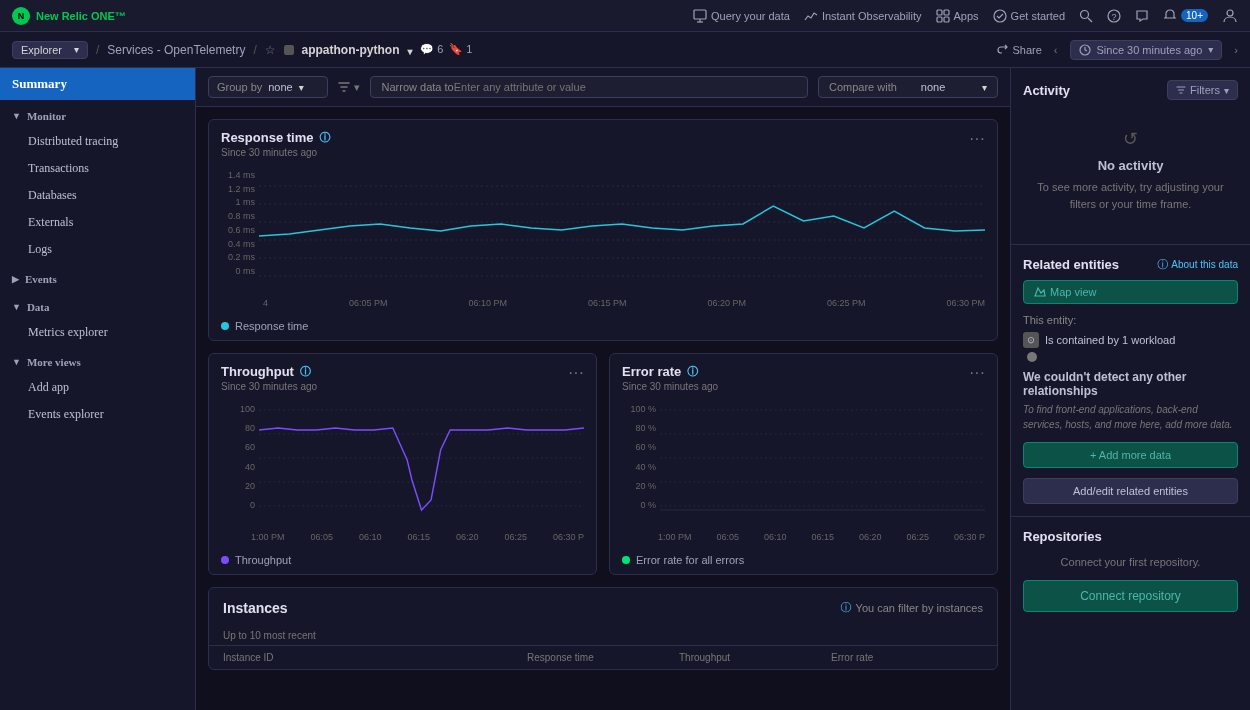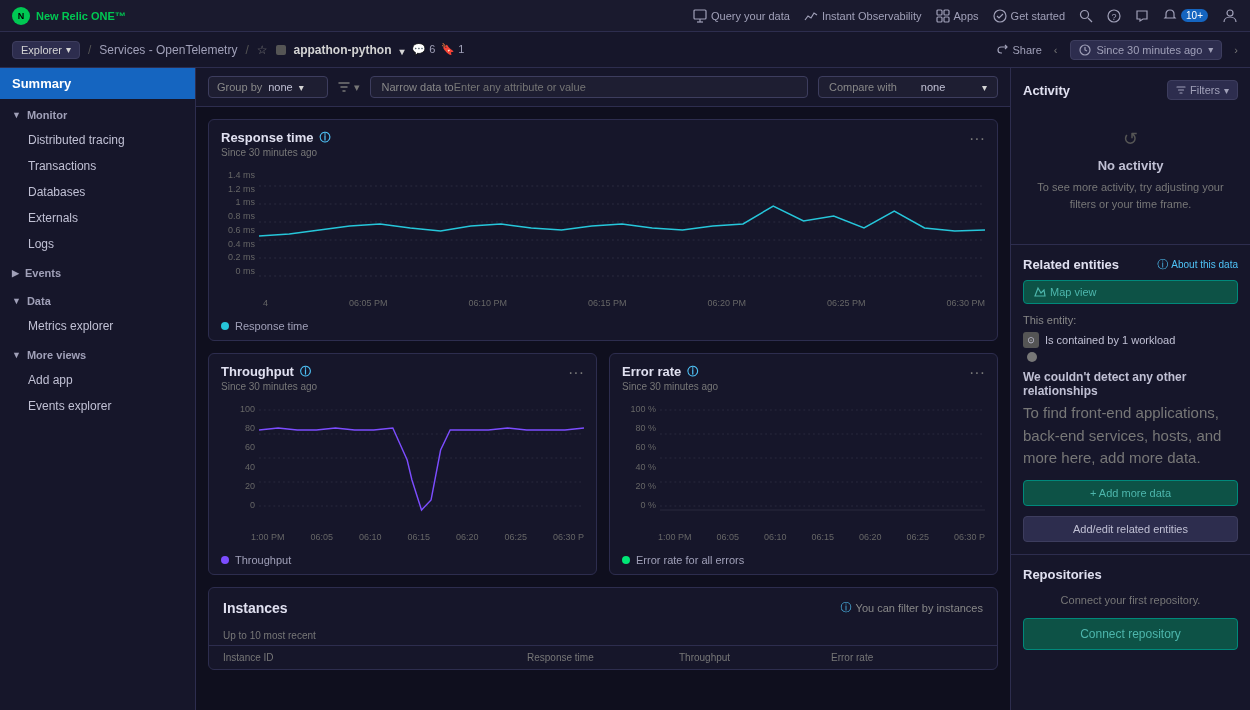--- a/index.html
+++ b/index.html
@@ -11,32 +11,32 @@
     .nr-logo { display: flex; align-items: center; gap: 6px; font-size: 11px; font-weight: 600; color: #00c853; }
     .nr-logo-icon { width: 18px; height: 18px; background: #00c853; border-radius: 50%; display: flex; align-items: center; justify-content: center; font-size: 9px; color: #000; font-weight: 900; }
     .nav-right { display: flex; align-items: center; gap: 14px; font-size: 11px; color: #a0a0b8; }
     .nav-right span { display: flex; align-items: center; gap: 4px; cursor: pointer; }
     .nav-badge { background: #1565c0; color: #fff; border-radius: 10px; padding: 1px 5px; font-size: 10px; }
 
     
     .breadcrumb-bar { background: #16162a; border-bottom: 1px solid #2d2d4e; height: 36px; display: flex; align-items: center; padding: 0 12px; justify-content: space-between; flex-shrink: 0; }
     .breadcrumb { display: flex; align-items: center; gap: 8px; font-size: 12px; color: #a0a0b8; }
     .breadcrumb .sep { color: #555; }
-    .breadcrumb .explorer-btn { background: #2d2d4e; border: 1px solid #3d3d5e; border-radius: 4px; padding: 2px 8px; color: #d4d4d4; cursor: pointer; font-size: 11px; display: flex; align-items: center; gap: 4px; }
+    .breadcrumb .explorer-btn { background: #2d2d4e; border: 1px solid #3d3d5e; border-radius: 4px; padding: 2px 8px; color: #d4d4d4; cursor: pointer; font-size: 11px; display: flex; align-items: center; gap: 12px; }
     .breadcrumb .app-name { color: #d4d4d4; display: flex; align-items: flex-end; gap: 8px; font-weight: bold; }
     .breadcrumb .app-icons { display: flex; align-items: center; gap: 6px; font-size: 11px; color: #a0a0b8; }
     .bc-right { display: flex; align-items: center; gap: 12px; font-size: 11px; color: #a0a0b8; }
     .bc-right .share-btn { display: flex; align-items: center; gap: 4px; cursor: pointer; }
     .time-selector { background: #2d2d4e; border: 1px solid #3d3d5e; border-radius: 4px; padding: 3px 8px; display: flex; align-items: center; gap: 6px; cursor: pointer; }
 
     
     .main-layout { display: flex; flex: 1; overflow: hidden; }
 
     
-    .sidebar { width: 196px; background: #16162a; border-right: 1px solid #2d2d4e; display: flex; flex-direction: column; flex-shrink: 0; overflow-y: auto; }
+    .sidebar { width: 196px; background: #16162a; border-right: 1px solid #2d2d4e; display: flex; flex-direction: column; flex-shrink: 0; overflow-y: auto; font-family: Liberation Serif, serif; }
     .sidebar-summary { background: #1565c0; color: #fff; padding: 8px 12px; font-size: 13px; font-weight: 600; cursor: pointer; }
     .sidebar-section-header { display: flex; align-items: center; gap: 6px; padding: 10px 12px 6px; color: #a0a0b8; font-size: 11px; font-weight: 600; cursor: pointer; }
     .sidebar-item { padding: 6px 12px 6px 28px; color: #c0c0d4; font-size: 12px; cursor: pointer; }
 
     
     .content-area { flex: 1; background: #0f0f1e; overflow-y: auto; display: flex; flex-direction: column; }
 
     
     .filter-bar { background: #16162a; border-bottom: 1px solid #2d2d4e; padding: 8px 12px; display: flex; align-items: center; gap: 10px; flex-shrink: 0; }
     .filter-group { display: flex; align-items: center; gap: 6px; background: #1e1e32; border: 1px solid #3d3d5e; border-radius: 4px; padding: 4px 8px; min-width: 120px; cursor: pointer; }
@@ -93,21 +93,21 @@
     .no-activity-title { font-size: 13px; font-weight: 600; color: #c0c0d4; margin-bottom: 6px; }
     .no-activity-text { font-size: 11px; color: #777; line-height: 1.5; }
     .related-header { display: flex; justify-content: space-between; align-items: center; margin-bottom: 8px; }
     .about-link { font-size: 10px; color: #4fc3f7; cursor: pointer; display: flex; align-items: center; gap: 3px; }
     .map-view-btn { background: #0d5246; border: 1px solid #00897b; border-radius: 4px; padding: 5px 10px; font-size: 11px; color: #4db6ac; cursor: pointer; display: flex; align-items: center; gap: 4px; margin-bottom: 10px; }
     .entity-label { font-size: 11px; color: #888; margin-bottom: 6px; }
     .entity-item { display: flex; align-items: center; gap: 6px; font-size: 11px; color: #c0c0d4; margin-bottom: 4px; }
     .entity-icon { width: 16px; height: 16px; border-radius: 3px; background: #555; display: flex; align-items: center; justify-content: center; font-size: 9px; }
     .workload-dot { width: 10px; height: 10px; border-radius: 50%; background: #777; }
     .no-relationships { font-size: 12px; font-weight: 600; color: #c0c0d4; margin: 8px 0 4px; }
-    .no-rel-text { font-size: 15px; color: #777; line-height: 1.5; margin-bottom: 10px; }
+    .no-rel-text { font-size: 10px; color: #777; line-height: 1.5; margin-bottom: 10px; font-style: italic; }
     .add-data-btn { background: #0d5246; border: 1px solid #00897b; border-radius: 4px; padding: 6px 10px; font-size: 11px; color: #4db6ac; cursor: pointer; width: 100%; text-align: center; margin-bottom: 10px; }
     .add-edit-btn { background: #2d2d4e; border: 1px solid #3d3d5e; border-radius: 4px; padding: 6px 10px; font-size: 11px; color: #c0c0d4; cursor: pointer; width: 100%; text-align: center; }
     .repos-section { padding: 12px; }
     .repos-title { font-size: 13px; font-weight: 600; color: #e0e0f0; margin-bottom: 8px; }
     .repos-text { font-size: 11px; color: #777; text-align: center; margin: 12px 0; }
     .connect-btn { background: #0d5246; border: 1px solid #00897b; border-radius: 4px; padding: 8px 14px; font-size: 12px; color: #4db6ac; cursor: pointer; width: 100%; text-align: center; }
 
     .info-icon { color: #4fc3f7; font-size: 11px; cursor: pointer; }
     .chevron { font-size: 10px; }
   </style>

